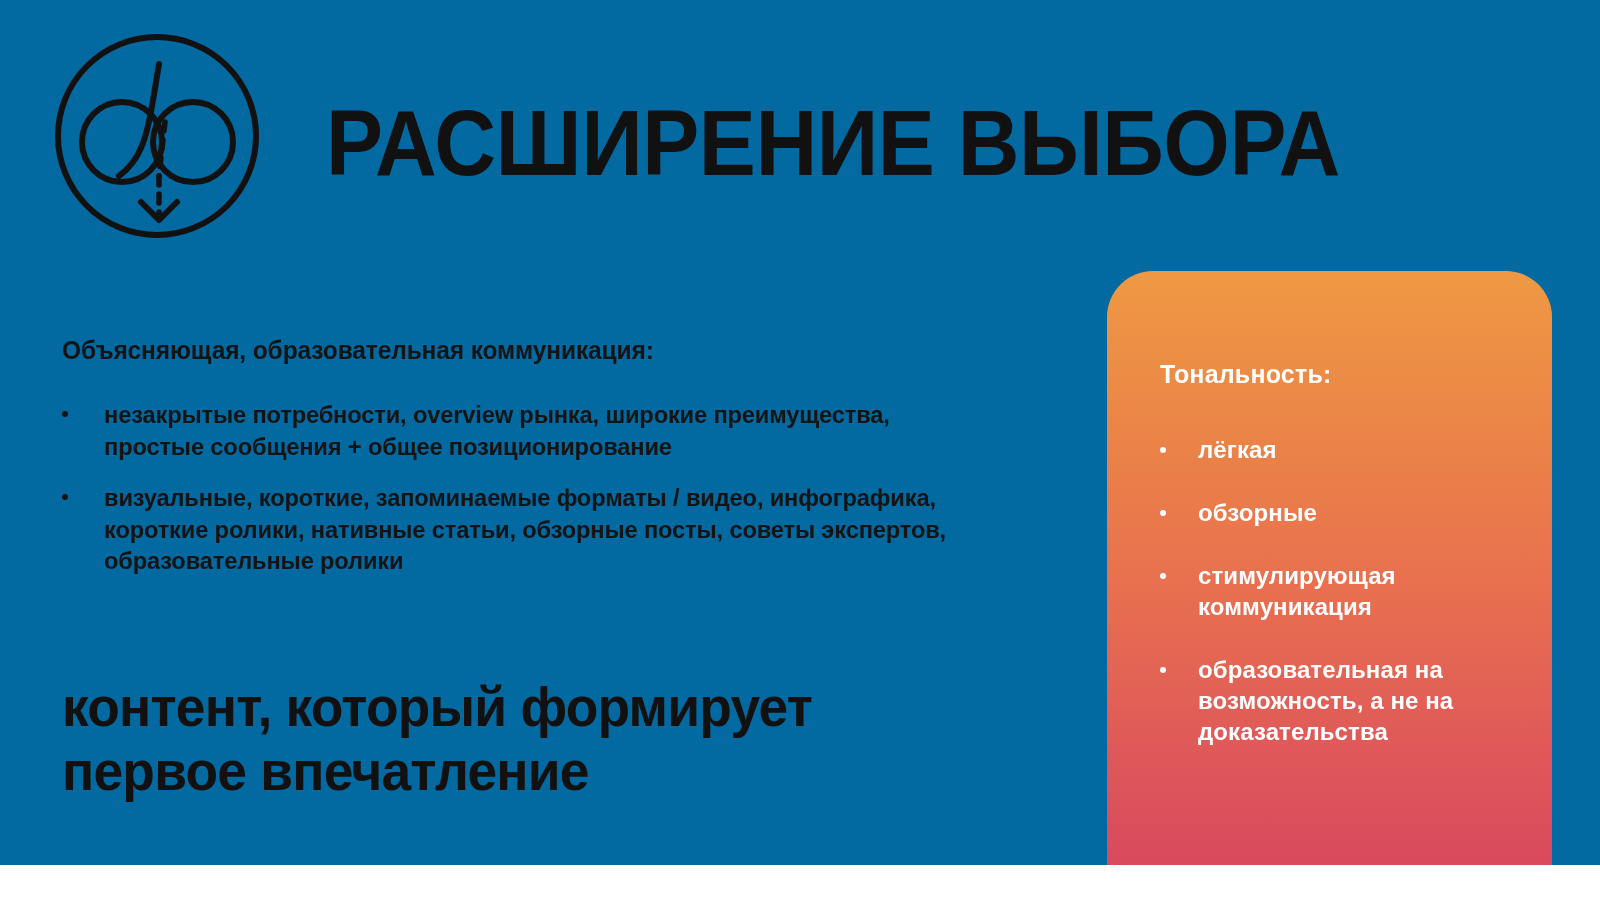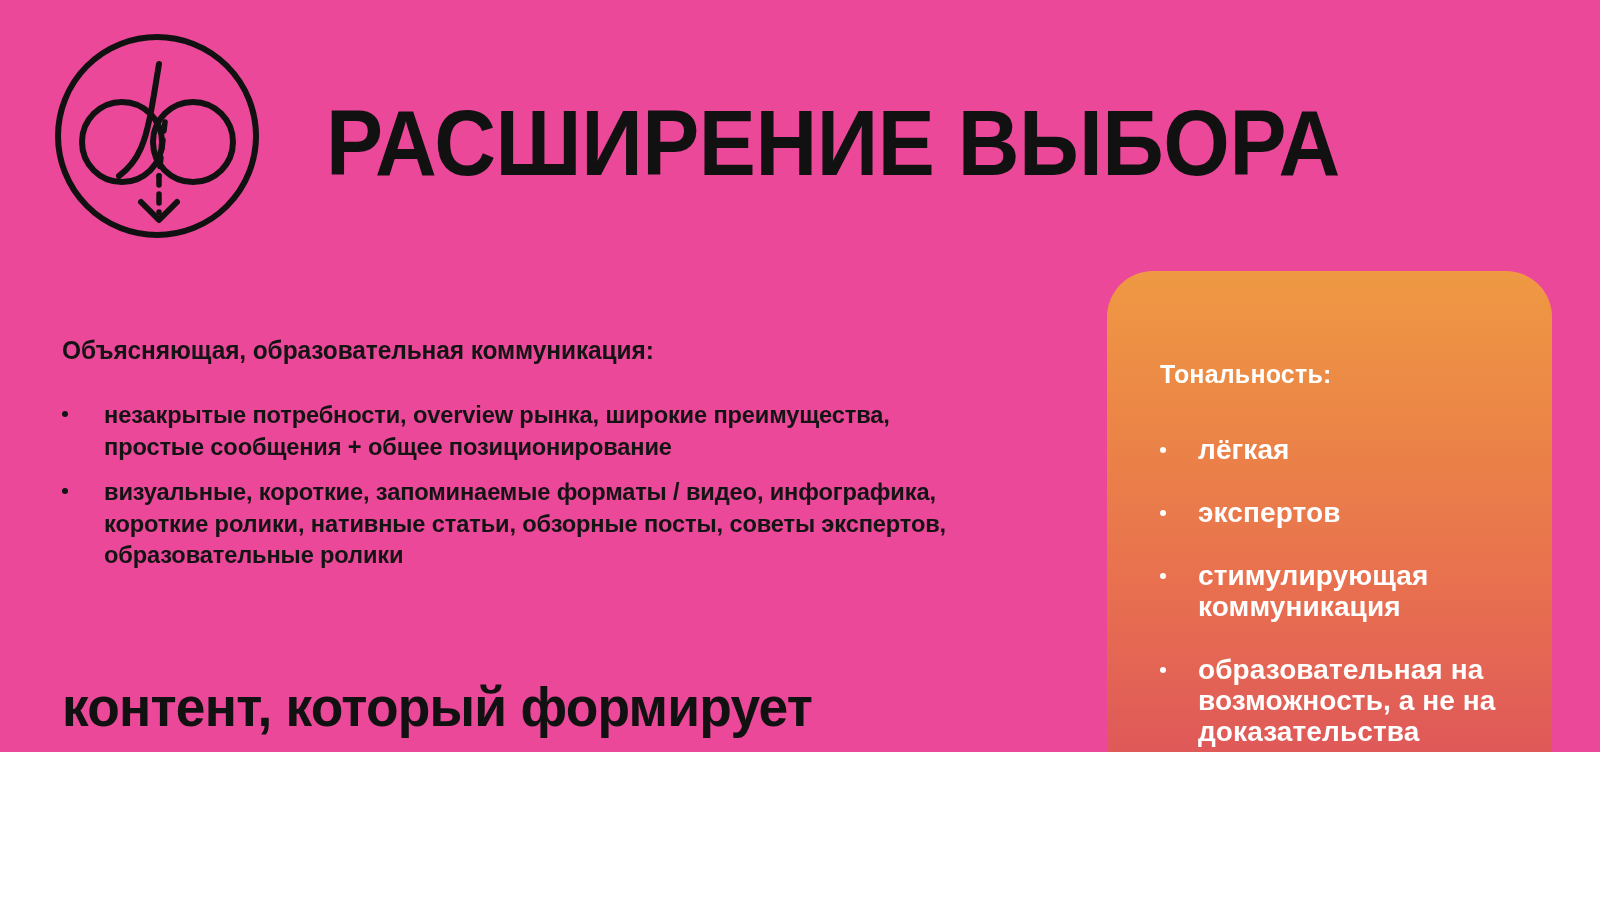--- a/index.html
+++ b/index.html
@@ -7,22 +7,22 @@
     margin: 0;
     padding: 0;
     background: #ffffff;
   }
   body {
     font-family: "Liberation Sans", sans-serif;
   }
   #slide {
     position: relative;
     width: 1600px;
-    height: 752px;
-    background: #ec4899;
+    height: 865px;
+    background: #0369a1;
     overflow: hidden;
   }
 
   
   #header {
     position: absolute;
     left: 0;
     top: 0;
     width: 1600px;
     height: 260px;
@@ -64,21 +64,21 @@
     transform: scaleX(0.96);
     transform-origin: left top;
     white-space: nowrap;
   }
   #bullet-list {
     margin-top: 33px;
   }
   .bullet-row {
     display: flex;
     align-items: flex-start;
-    margin-bottom: 14px;
+    margin-bottom: 20px;
   }
   .bullet-row:last-child { margin-bottom: 12px; }
   .bullet-dot {
     flex: 0 0 auto;
     width: 42px;
     padding-top: 12px;
     color: #141414;
     font-size: 20px;
     line-height: 0;
   }
@@ -159,21 +159,21 @@
   .tone-dot::before {
     content: "";
     display: inline-block;
     width: 6px;
     height: 6px;
     border-radius: 50%;
     background: #ffffff;
   }
   .tone-text {
     flex: 1 1 auto;
-    font-size: 28px;
+    font-size: 24px;
     line-height: 31px;
     font-weight: 700;
     color: #ffffff;
     letter-spacing: 0.1px;
   }
 </style>
 </head>
 <body>
 
 <div id="slide">
@@ -219,21 +219,21 @@
 
       <div id="tone-heading">Тональность:</div>
 
       <div class="tone-row">
         <span class="tone-dot"></span>
         <span class="tone-text">лёгкая</span>
       </div>
 
       <div class="tone-row">
         <span class="tone-dot"></span>
-        <span class="tone-text">экспертов</span>
+        <span class="tone-text">обзорные</span>
       </div>
 
       <div class="tone-row">
         <span class="tone-dot"></span>
         <span class="tone-text">стимулирующая коммуникация</span>
       </div>
 
       <div class="tone-row">
         <span class="tone-dot"></span>
         <span class="tone-text">образовательная на возможность, а не на доказательства</span>

